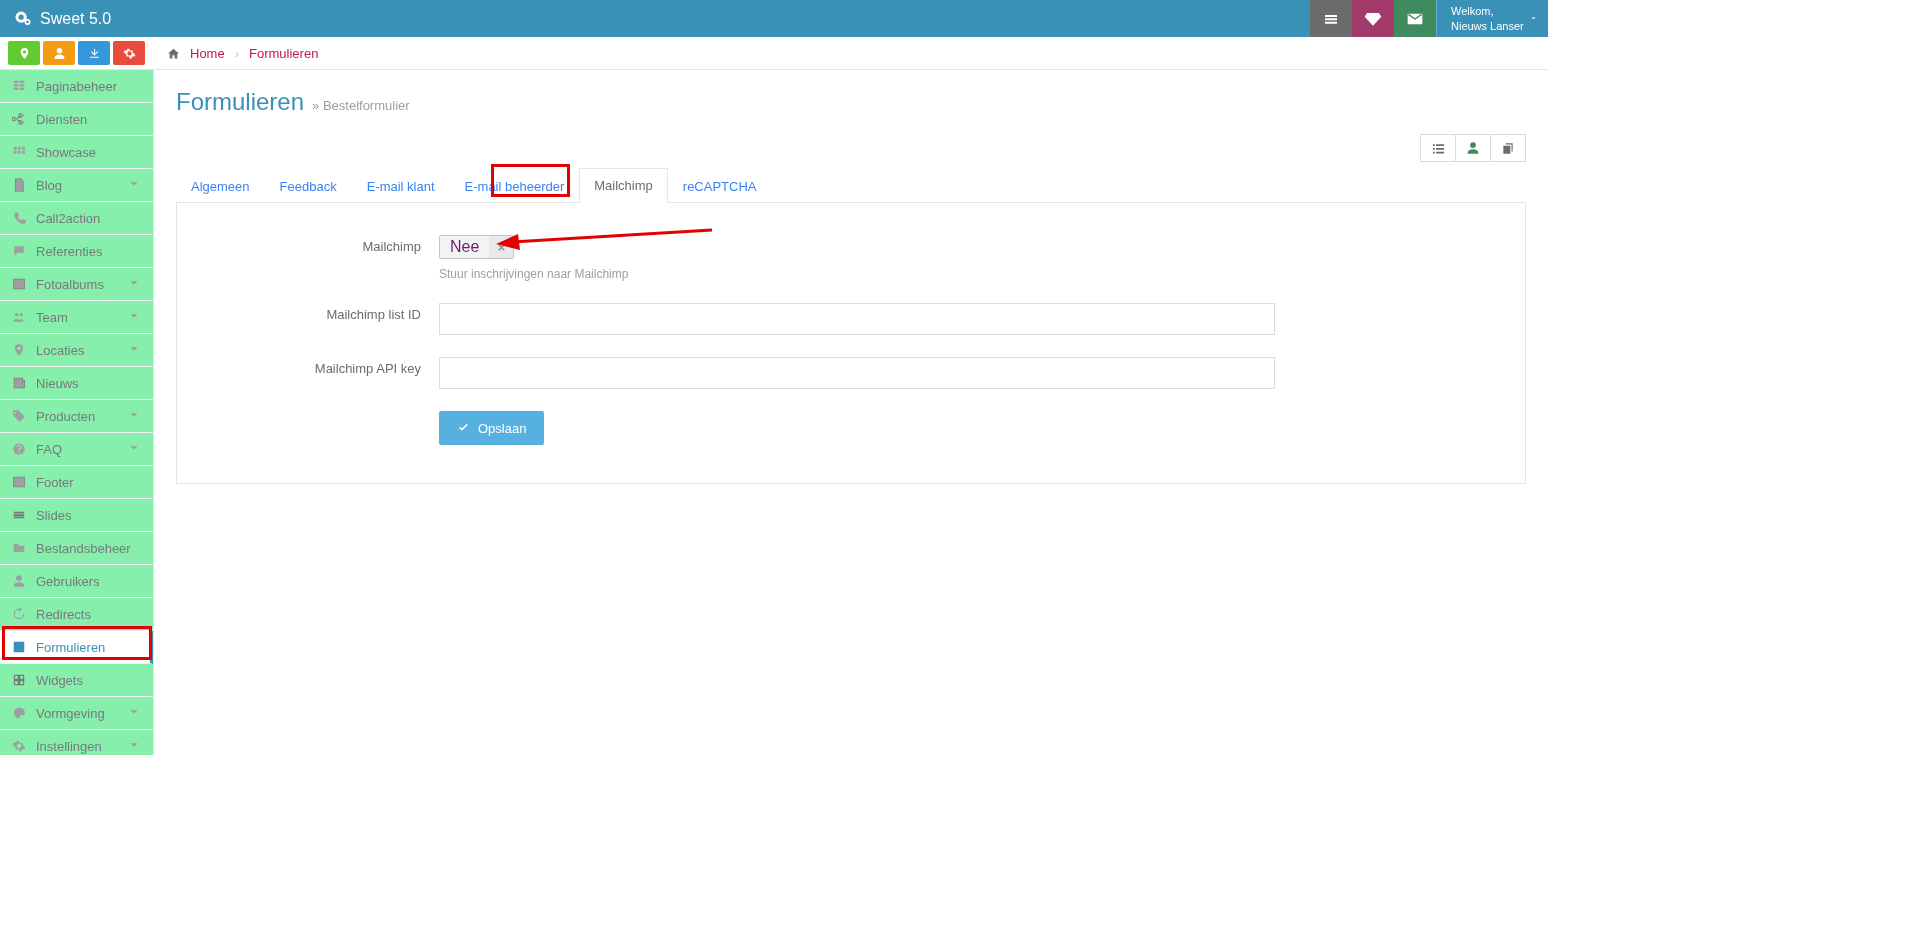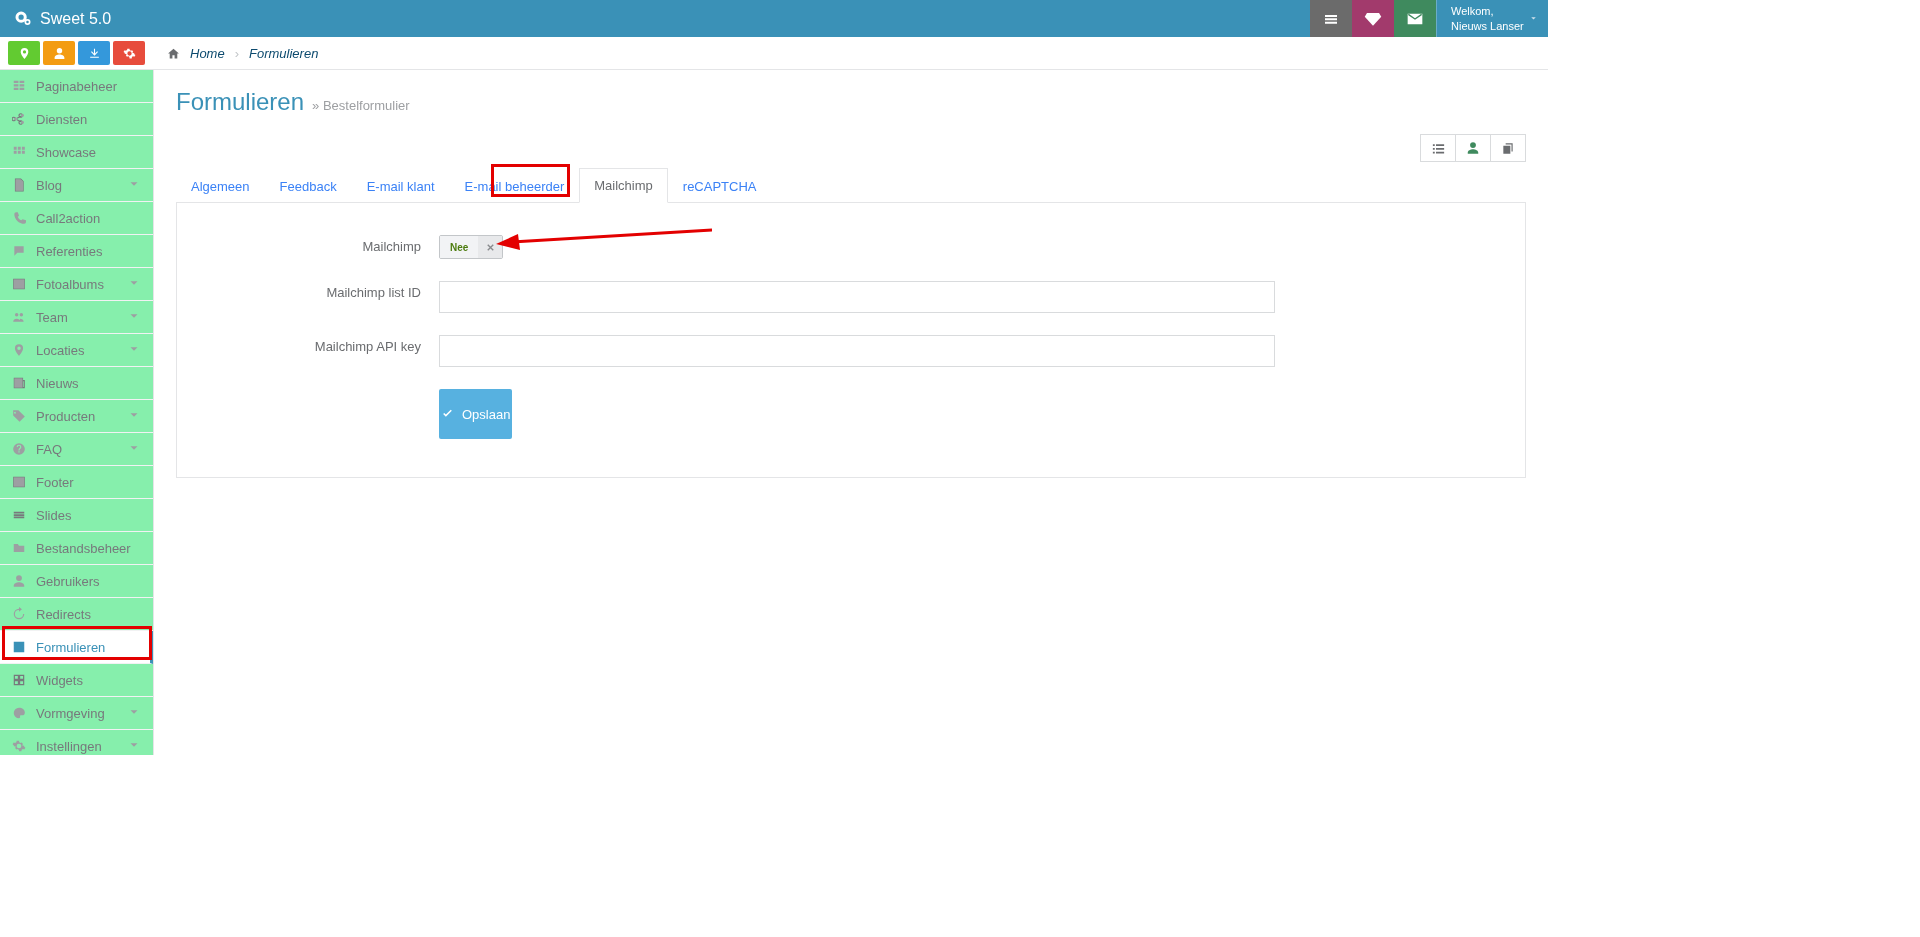--- a/index.html
+++ b/index.html
@@ -22,21 +22,21 @@
     
     .subbar { height: 33px; display: flex; align-items: stretch; border-bottom: 1px solid #e4e5e7; }
     .pills { display: flex; align-items: center; gap: 3px; padding: 5px 8px; }
     .pill { width: 32px; height: 24px; border-radius: 2px; display: flex; align-items: center; justify-content: center; }
     .pill svg { fill: #fff; }
     .pill.green  { background: #62cb31; }
     .pill.orange { background: #f39c12; }
     .pill.blue   { background: #3498db; }
     .pill.red    { background: #e74c3c; }
     .crumb { display: flex; align-items: center; gap: 10px; padding-left: 14px; font-size: 13px; color: #9d9fa2; }
-    .crumb a { color: #0c4a6e; text-decoration: none; font-style: italic; }
+    .crumb a { color: #be185d; text-decoration: none; }
     .crumb .sep { color: #c3c6c9; }
     .crumb svg { fill: #6a6c6f; }
 
     
     .body { display: flex; height: calc(755px - 70px); }
     .side { width: 154px; border-right: 1px solid #e4e5e7; background: #86efac; overflow-y: auto; }
     .nav li { list-style: none; display: flex; align-items: center; height: 33px; padding: 0 12px; font-size: 13px; color: #77797c; border-bottom: 1px solid #f1f2f3; cursor: pointer; position: relative; }
     .nav li svg { width: 14px; height: 14px; fill: #9d9fa2; margin-right: 10px; flex-shrink: 0; }
     .nav li .chev { margin-left: auto; margin-right: 0; }
     .nav li .chev svg { margin-right: 0; }
@@ -58,25 +58,25 @@
     .tab.selected { border: 1px solid #e4e5e7; border-bottom: 1px solid #fff; color: #6a6c6f; background: #fff; }
     .panel { border: 1px solid #e4e5e7; border-top: none; padding: 32px 32px 38px; }
 
     .fld { display: flex; align-items: flex-start; margin-bottom: 22px; }
     .fld label { width: 230px; text-align: right; padding-right: 18px; font-size: 13px; color: #6a6c6f; padding-top: 4px; }
     .fld .ctl { width: 836px; }
     .fld input[type=text] { width: 100%; height: 32px; border: 1px solid #d9dbdd; padding: 0 10px; font-size: 13px; }
     .fld .help { font-size: 12px; color: #9d9fa2; margin-top: 8px; }
 
     .toggle { display: inline-flex; height: 24px; border: 1px solid #c3c6c9; border-radius: 2px; overflow: hidden; }
-    .toggle .t-lbl { padding: 0 10px; font-size: 10px; color: #4d7c0f; display: flex; align-items: center; background: #f2f3f5; font-weight: bold; }
+    .toggle .t-lbl { padding: 0 10px; font-size: 16px; color: #701a75; display: flex; align-items: center; background: #f2f3f5; }
     .toggle .t-ic  { width: 24px; display: flex; align-items: center; justify-content: center; background: #e8e9eb; }
     .toggle .t-ic svg { fill: #888a8d; }
 
-    .save { display: inline-flex; align-items: center; gap: 8px; height: 50px; padding: 0 2px; background: #57b1e0; color: #fff; border: none; font-size: 13px; cursor: pointer; border-radius: 2px; margin-left: 230px; }
+    .save { display: inline-flex; align-items: center; gap: 8px; height: 34px; padding: 0 18px; background: #57b1e0; color: #fff; border: none; font-size: 13px; cursor: pointer; border-radius: 2px; margin-left: 230px; }
     .save svg { fill: #fff; }
 
     
     .ann-tab   { position: absolute; border: 3px solid #e30000; pointer-events: none; }
     .ann-side  { position: absolute; border: 3px solid #e30000; pointer-events: none; }
     .ann-arrow { position: absolute; pointer-events: none; }
   </style>
 </head>
 <body>
 
@@ -353,20 +353,21 @@
         <label>Mailchimp</label>
         <div class="ctl">
           <div class="toggle">
             <span class="t-lbl">Nee</span>
             <span class="t-ic">
                 <svg width="11" height="11" viewBox="0 0 24 24">
                   <path d="M18 6L6 18M6 6l12 12" stroke="#888a8d" stroke-width="3" fill="none"></path>
                 </svg>
               </span>
           </div>
+          <div class="help">Stuur inschrijvingen naar Mailchimp</div>
         </div>
       </div>
 
       <div class="fld">
         <label>Mailchimp list ID</label>
         <div class="ctl">
           <input type="text" value="" style="">
         </div>
       </div>
 

